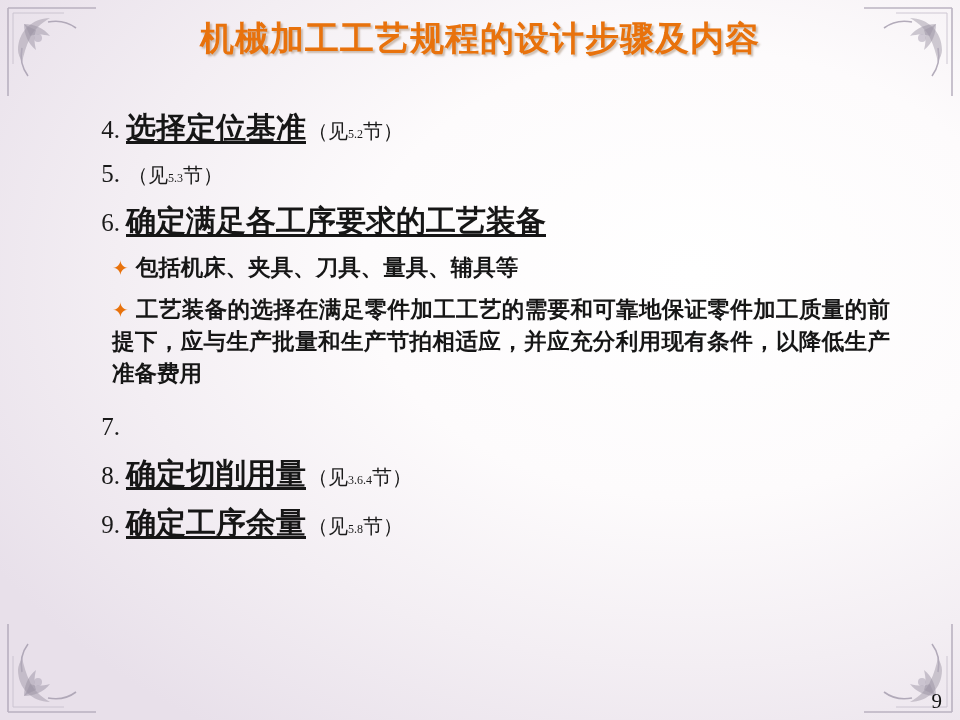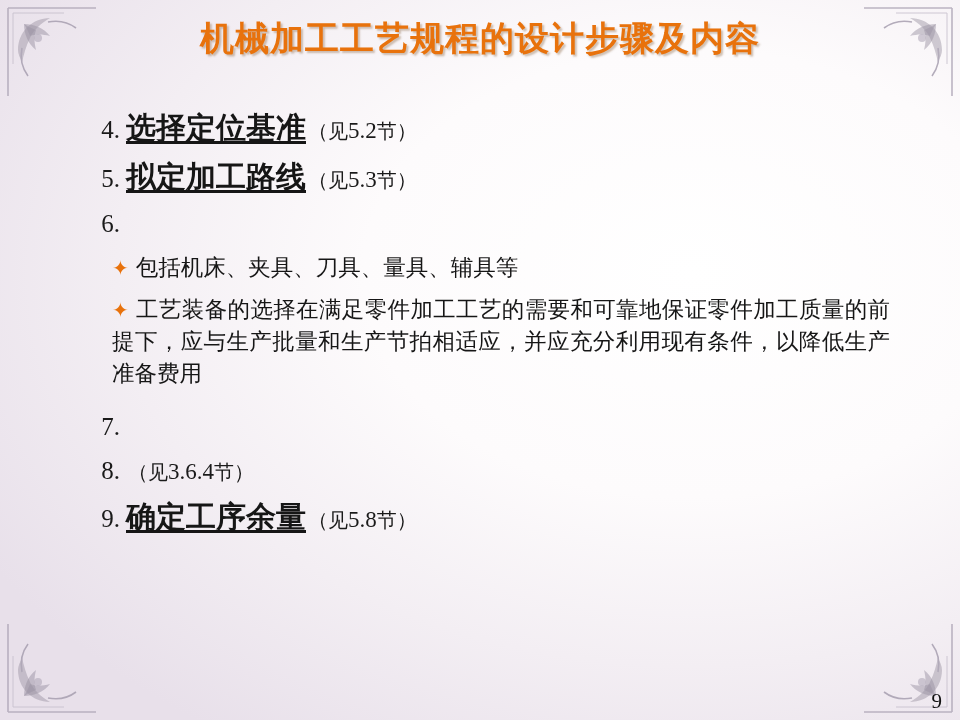--- a/index.html
+++ b/index.html
@@ -90,27 +90,27 @@
   }
   .num-item .note {
     font-family: "Liberation Serif", serif;
     font-size: 20px;
     font-weight: normal;
     color: #1a1a1a;
     margin-left: 2px;
     white-space: nowrap;
   }
   .num-item .note .dig {
-    font-size: 23px;
+    font-size: 12px;
   }
 
   .sub-block {
     margin: 4px 6px 10px 26px;
     font-family: "DejaVu Sans", "Liberation Sans", sans-serif;
-    font-weight: normal;
+    font-weight: bold;
     font-size: 22.5px;
     line-height: 1.42;
     color: #161616;
     text-align: justify;
   }
   .sub-block .bullet {
     color: #e8720c;
     font-size: 20px;
     margin-right: 7px;
     font-family: "DejaVu Sans", sans-serif;
@@ -197,45 +197,46 @@
   <div class="content">
 
     <div class="num-item">
       <span class="num">4.</span>
       <span class="main">选择定位基准</span>
       <span class="note"><span>（见</span><span class="dig">5.2</span><span>节）</span></span>
     </div>
 
     <div class="num-item">
       <span class="num">5.</span>
-      <span class="main">拟定加工路线</span>
       <span class="note"><span>（见</span><span class="dig">5.3</span><span>节）</span></span>
     </div>
 
     <div class="num-item">
       <span class="num">6.</span>
+      <span class="main">确定满足各工序要求的工艺装备</span>
     </div>
 
     <div class="sub-block">
       <span class="bullet">✦</span><span>包括机床、夹具、刀具、量具、辅具等</span>
     </div>
 
     <div class="sub-block">
       <span class="bullet">✦</span><span>工艺装备的选择在满足零件加工工艺的需要和可靠地保证零件加工质量的前提下，应与生产批量和生产节拍相适应，并应充分利用现有条件，以降低生产准备费用</span>
     </div>
 
 
     <div class="spacer-7"></div>
 
     <div class="num-item">
       <span class="num">7.</span>
     </div>
 
     <div class="num-item">
       <span class="num">8.</span>
+      <span class="main">确定切削用量</span>
       <span class="note"><span>（见</span><span class="dig">3.6.4</span><span>节）</span></span>
     </div>
 
     <div class="num-item">
       <span class="num">9.</span>
       <span class="main">确定工序余量</span>
       <span class="note"><span>（见</span><span class="dig">5.8</span><span>节）</span></span>
     </div>
 
   </div>

